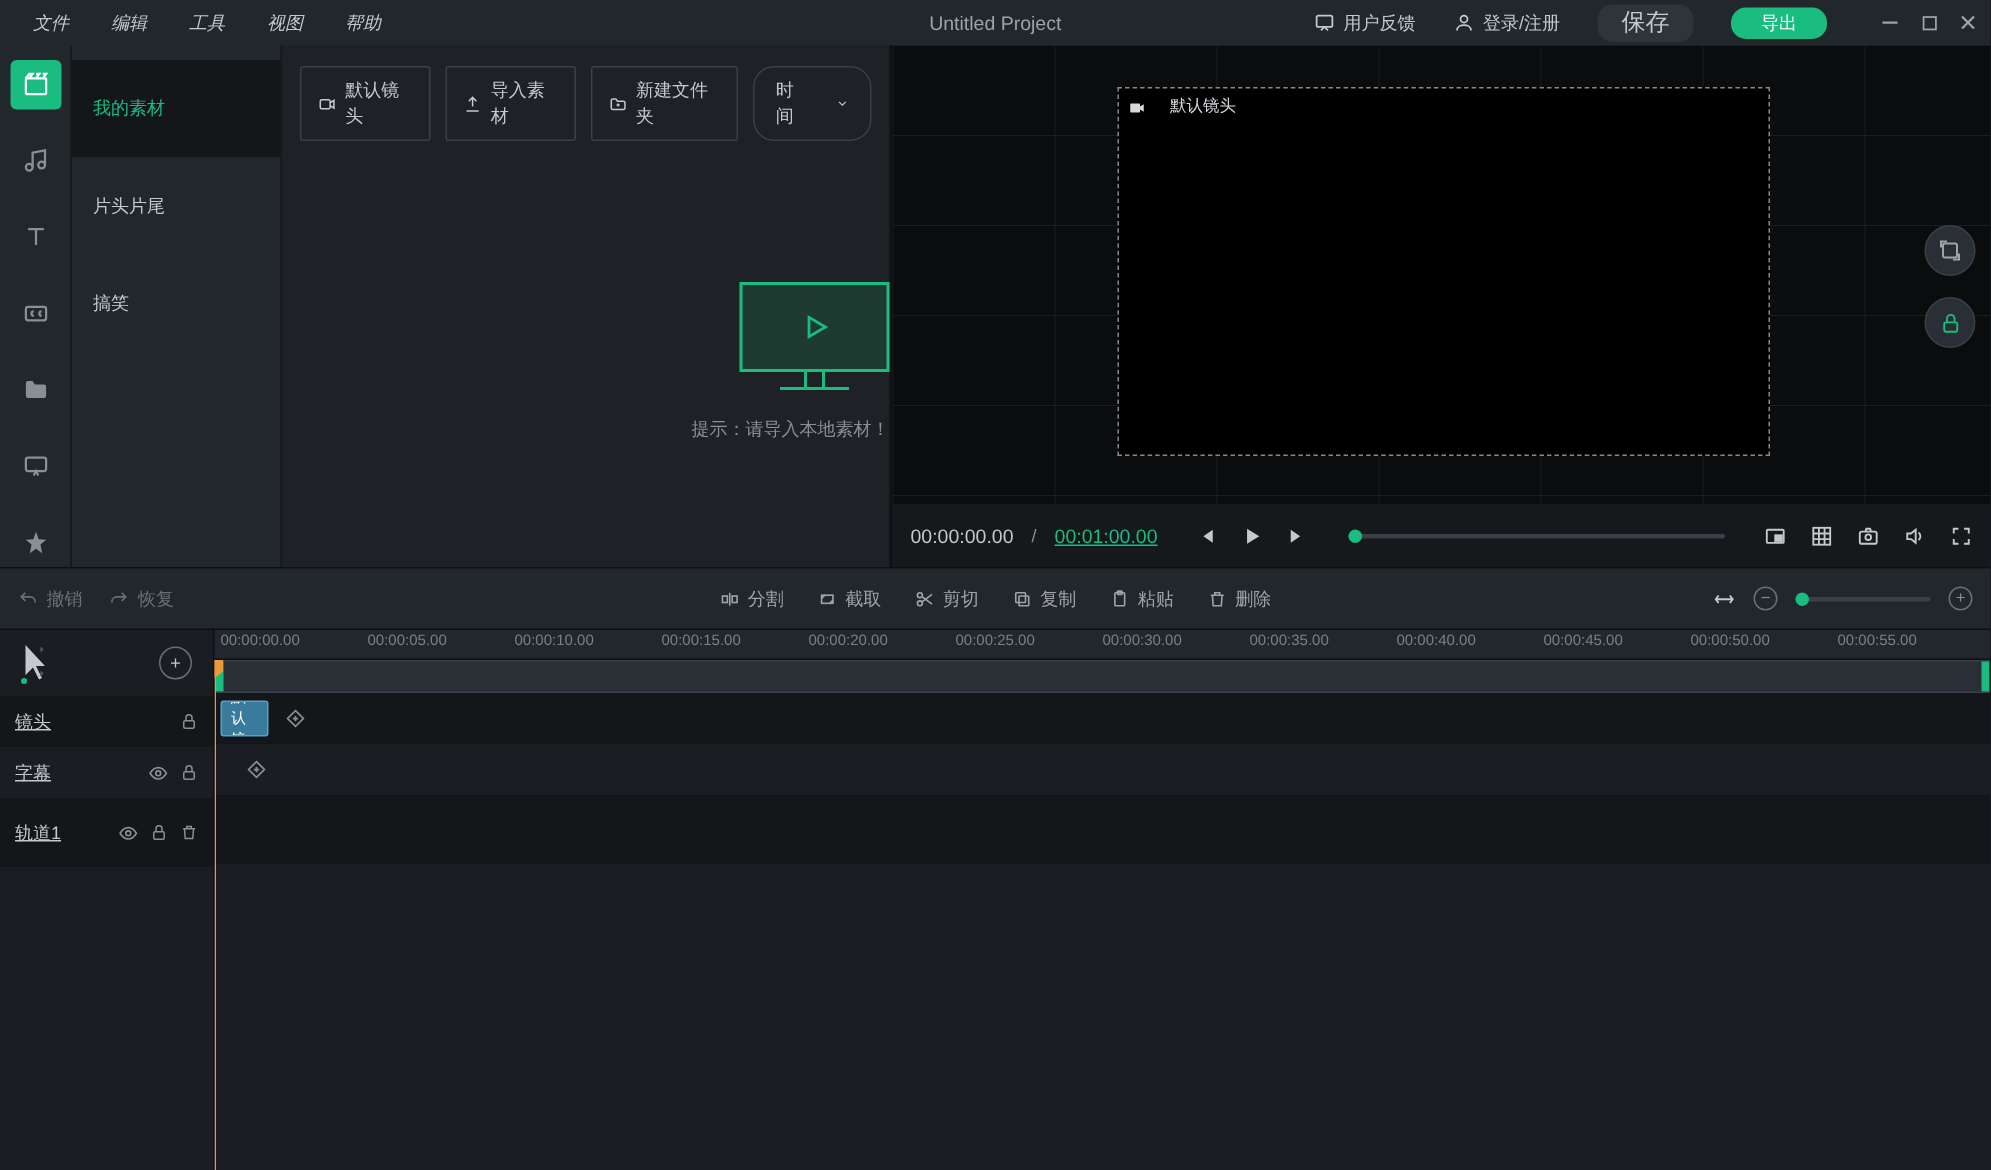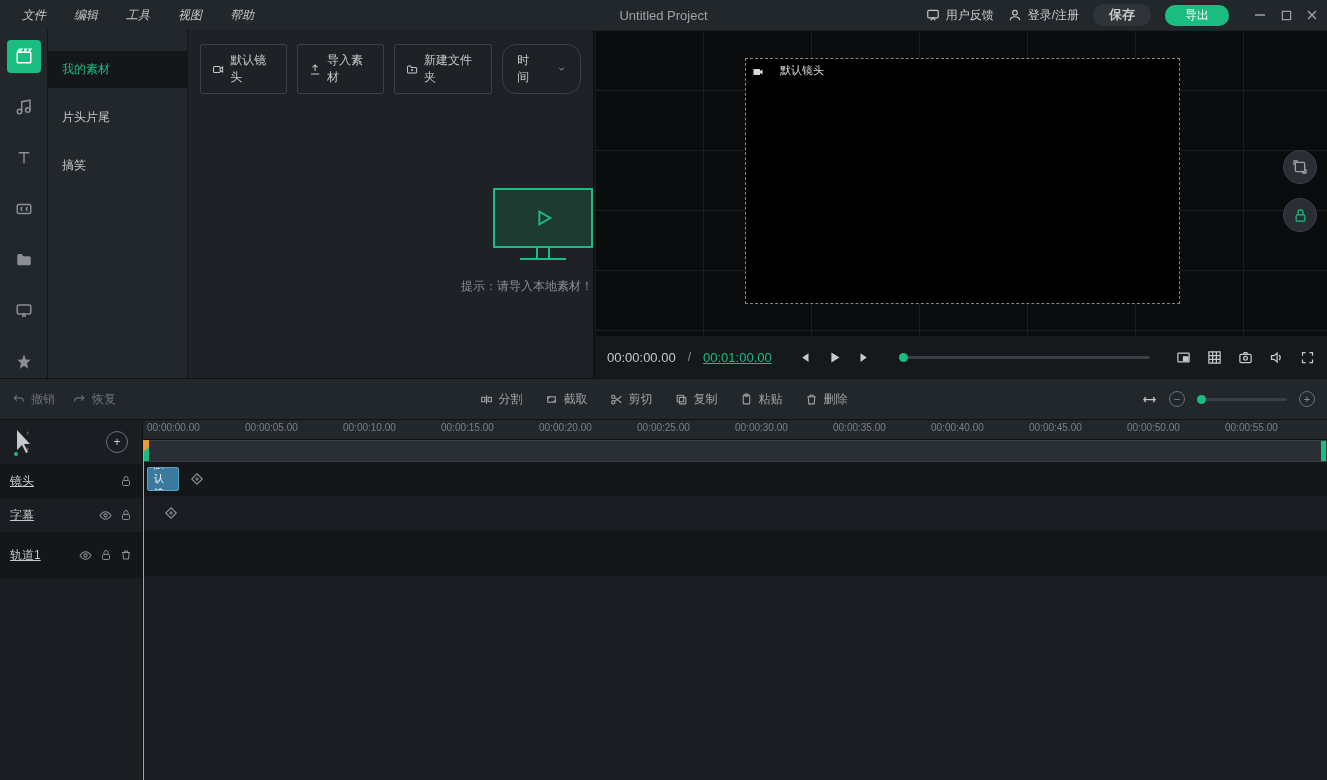--- a/index.html
+++ b/index.html
@@ -3,36 +3,36 @@
 <meta charset="utf-8">
 <style>
   * { box-sizing: border-box; margin: 0; padding: 0; font-family: "Microsoft YaHei", sans-serif; }
   body { width: 1327px; height: 780px; background: #1a1d21; color: #b8bcc0; overflow: hidden; font-size: 12px; }
 
   
   .topbar { height: 30px; background: #22272b; display: flex; align-items: center; padding: 0 8px; position: relative; }
   .menu { display: flex; gap: 0; font-style: italic; }
   .menu-item { padding: 0 14px; font-size: 12px; color: #c5c9cd; cursor: pointer; line-height: 30px; }
   .title { position: absolute; left: 50%; transform: translateX(-50%); color: #9fa3a7; font-size: 13px; }
-  .top-right { margin-left: auto; display: flex; align-items: center; gap: 14px; }
+  .top-right { margin-left: auto; display: flex; align-items: center; gap: 25px; }
   .feedback, .login { display: flex; align-items: center; gap: 6px; font-size: 12px; color: #c5c9cd; cursor: pointer; }
-  .btn-save { background: #2e3438; color: #c5c9cd; border-radius: 10px; padding: 2px 16px; font-size: 13px; cursor: pointer; font-weight: bold; }
+  .btn-save { background: #2e3438; color: #c5c9cd; border-radius: 10px; padding: 2px 16px; font-size: 16px; cursor: pointer; }
   .btn-export { background: #1abc80; color: #fff; border-radius: 10px; padding: 2px 20px; font-size: 12px; cursor: pointer; }
   .win-btns { display: flex; gap: 12px; margin-left: 10px; }
   .win-btn { width: 14px; height: 14px; color: #9fa3a7; cursor: pointer; display: flex; align-items: center; justify-content: center; }
 
   
   .upper { height: 348px; display: flex; background: #1a1d21; }
 
   .sidebar-icons { width: 48px; background: #22272b; display: flex; flex-direction: column; align-items: center; padding-top: 10px; gap: 18px; border-right: 1px solid #14171a; }
   .side-icon { width: 34px; height: 34px; display: flex; align-items: center; justify-content: center; color: #8a8f95; cursor: pointer; border-radius: 4px; }
   .side-icon.active { background: #1abc80; color: #fff; }
 
   .side-list { width: 140px; background: #22272b; padding-top: 10px; border-right: 1px solid #14171a; }
-  .side-list-item { padding: 10px 14px; font-size: 12px; color: #c5c9cd; cursor: pointer; margin-top: 11px; }
+  .side-list-item { padding: 24px 14px; font-size: 12px; color: #c5c9cd; cursor: pointer; }
   .side-list-item.active { background: #14171a; color: #1abc80; }
 
   .media-area { flex: 0 0 407px; background: #1e2226; display: flex; flex-direction: column; border-right: 2px solid #0e1113; }
   .media-toolbar { display: flex; gap: 10px; padding: 14px 12px 10px; align-items: center; }
   .tool-btn { border: 1px solid #3a4047; background: transparent; color: #c5c9cd; font-size: 12px; padding: 7px 11px; display: flex; align-items: center; gap: 6px; cursor: pointer; border-radius: 2px; }
   .tool-select { border: 1px solid #3a4047; background: transparent; color: #c5c9cd; font-size: 12px; padding: 7px 14px; display: flex; align-items: center; gap: 18px; cursor: pointer; border-radius: 14px; }
   .media-empty { flex: 1; display: flex; flex-direction: column; align-items: flex-end; justify-content: center; gap: 18px; }
   .monitor-icon { width: 100px; height: 60px; border: 2px solid #1abc80; background: #1e3b32; display: flex; align-items: center; justify-content: center; position: relative; }
   .monitor-stand { width: 14px; height: 12px; border-left: 2px solid #1abc80; border-right: 2px solid #1abc80; margin-top: -2px; }
   .monitor-base { width: 46px; height: 2px; background: #1abc80; }

